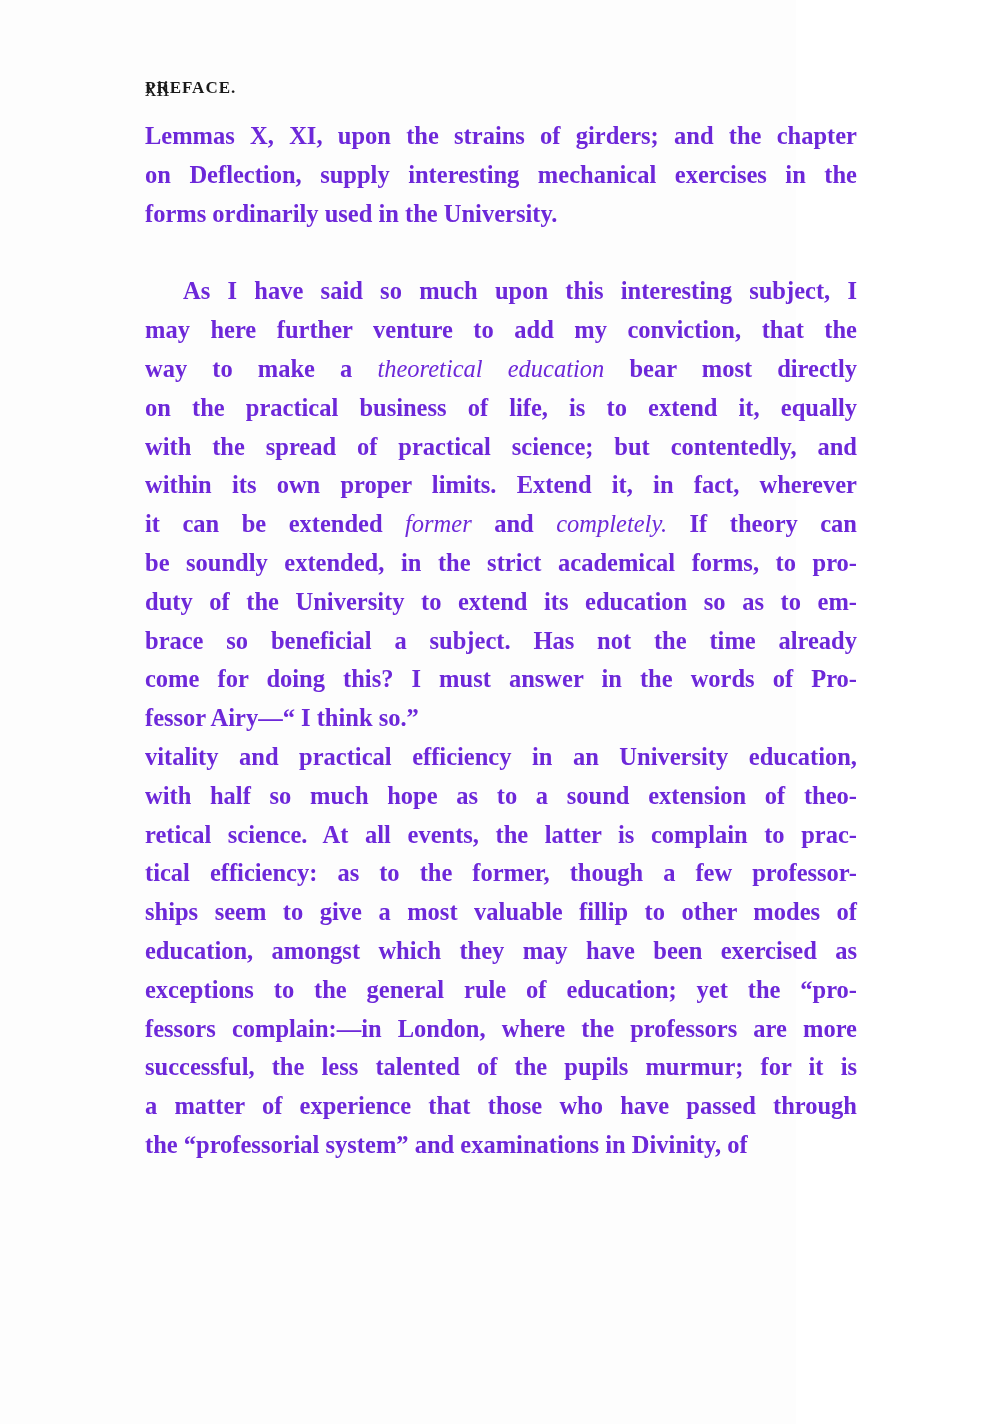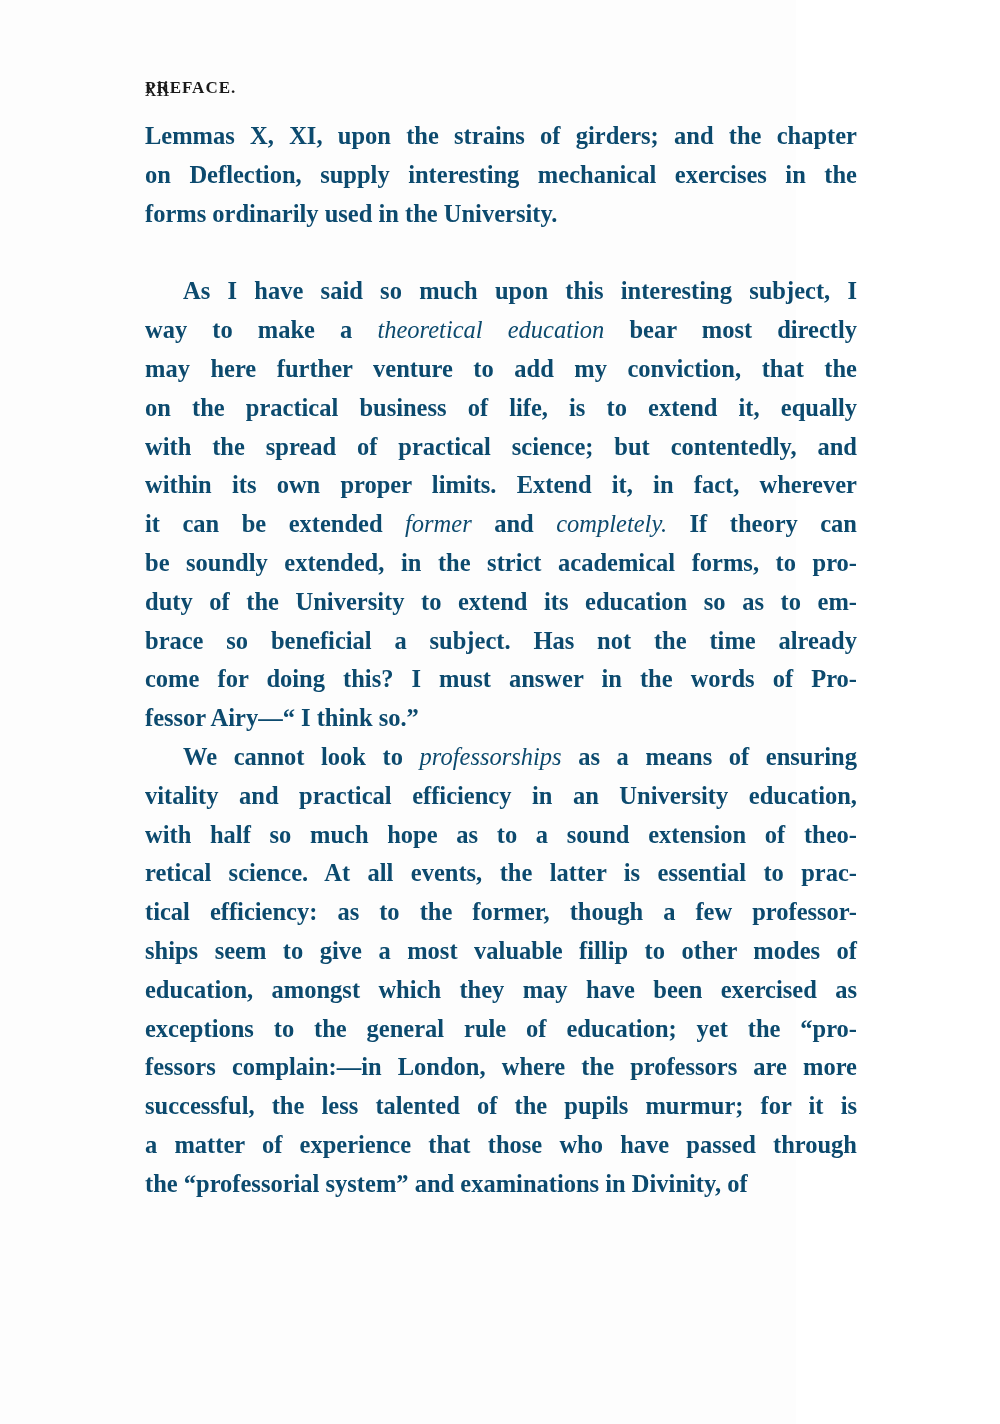--- a/index.html
+++ b/index.html
@@ -1,21 +1,21 @@
 <!DOCTYPE html>
 <html><head>
 <meta charset="utf-8">
 <style>
   html, body { margin: 0; padding: 0; background: #ffffff; }
   body { width: 1000px; height: 1424px; position: relative; overflow: hidden; }
   .page { position: absolute; left: 0; top: 0; width: 796px; height: 1424px; background: #fdfdfd; }
   .header { position: absolute; left: 145px; top: 76px; width: 712px; height: 30px; font-family: "Liberation Serif", "DejaVu Serif", serif; color: #1a1a1a; }
   .page-num { position: absolute; left: 0; top: 0; font-size: 23px; }
   .running-title { position: absolute; left: 0; width: 712px; top: 2px; font-size: 17px; letter-spacing: 1px; font-weight: bold; }
-  .body { position: absolute; left: 145px; top: 117px; width: 712px; font-family: "Liberation Serif", "DejaVu Serif", serif; font-size: 24.5px; line-height: 38.8px; color: #0c4a6e; font-weight: bold; }
+  .body { position: absolute; left: 145px; top: 117px; width: 712px; font-family: "Liberation Serif", "DejaVu Serif", serif; font-size: 24.5px; line-height: 38.8px; color: #6d28d9; font-weight: bold; }
   .line { display: block; white-space: nowrap; text-align: justify; text-align-last: justify; height: 38.8px; }
   .line.last { text-align-last: left; }
   .line.indent { padding-left: 38px; }
   .para-gap { height: 39px; }
   em { font-style: italic; font-weight: normal; }
 </style>
 </head>
 <body>
 
 <div class="page">
@@ -26,37 +26,36 @@
 
   <div class="body">
     <div id="p0">
         <span class="line">Lemmas X, XI, upon the strains of girders; and the chapter</span>
         <span class="line">on Deflection, supply interesting mechanical exercises in the</span>
         <span class="line last">forms ordinarily used in the University.</span>
       </div>
     <div class="para-gap"></div>
     <div id="p1">
         <span class="line indent">As I have said so much upon this interesting subject, I</span>
+        <span class="line">may here further venture to add my conviction, that the</span>
         <span class="line">way to make a <em>theoretical education</em> bear most directly</span>
-        <span class="line">may here further venture to add my conviction, that the</span>
         <span class="line">on the practical business of life, is to extend it, equally</span>
         <span class="line">with the spread of practical science; but contentedly, and</span>
         <span class="line">within its own proper limits.  Extend it, in fact, wherever</span>
         <span class="line">it can be extended <em>former</em> and <em>completely.</em>  If theory can</span>
         <span class="line">be soundly extended, in the strict academical forms, to pro-</span>
         <span class="line">duty of the University to extend its education so as to em-</span>
         <span class="line">brace so beneficial a subject.  Has not the time already</span>
         <span class="line">come for doing this?  I must answer in the words of Pro-</span>
         <span class="line last">fessor Airy—“ I think so.”</span>
       </div>
     <div id="p2">
-        <span class="line indent">We cannot look to <em>professorships</em> as a means of ensuring</span>
         <span class="line">vitality and practical efficiency in an University education,</span>
         <span class="line">with half so much hope as to a sound extension of theo-</span>
-        <span class="line">retical science.  At all events, the latter is essential to prac-</span>
+        <span class="line">retical science.  At all events, the latter is complain to prac-</span>
         <span class="line">tical efficiency: as to the former, though a few professor-</span>
         <span class="line">ships seem to give a most valuable fillip to other modes of</span>
         <span class="line">education, amongst which they may have been exercised as</span>
         <span class="line">exceptions to the general rule of education; yet the “pro-</span>
         <span class="line">fessors complain:—in London, where the professors are more</span>
         <span class="line">successful, the less talented of the pupils murmur; for it is</span>
         <span class="line">a matter of experience that those who have passed through</span>
         <span class="line last">the “professorial system” and examinations in Divinity, of</span>
       </div>
   </div>

